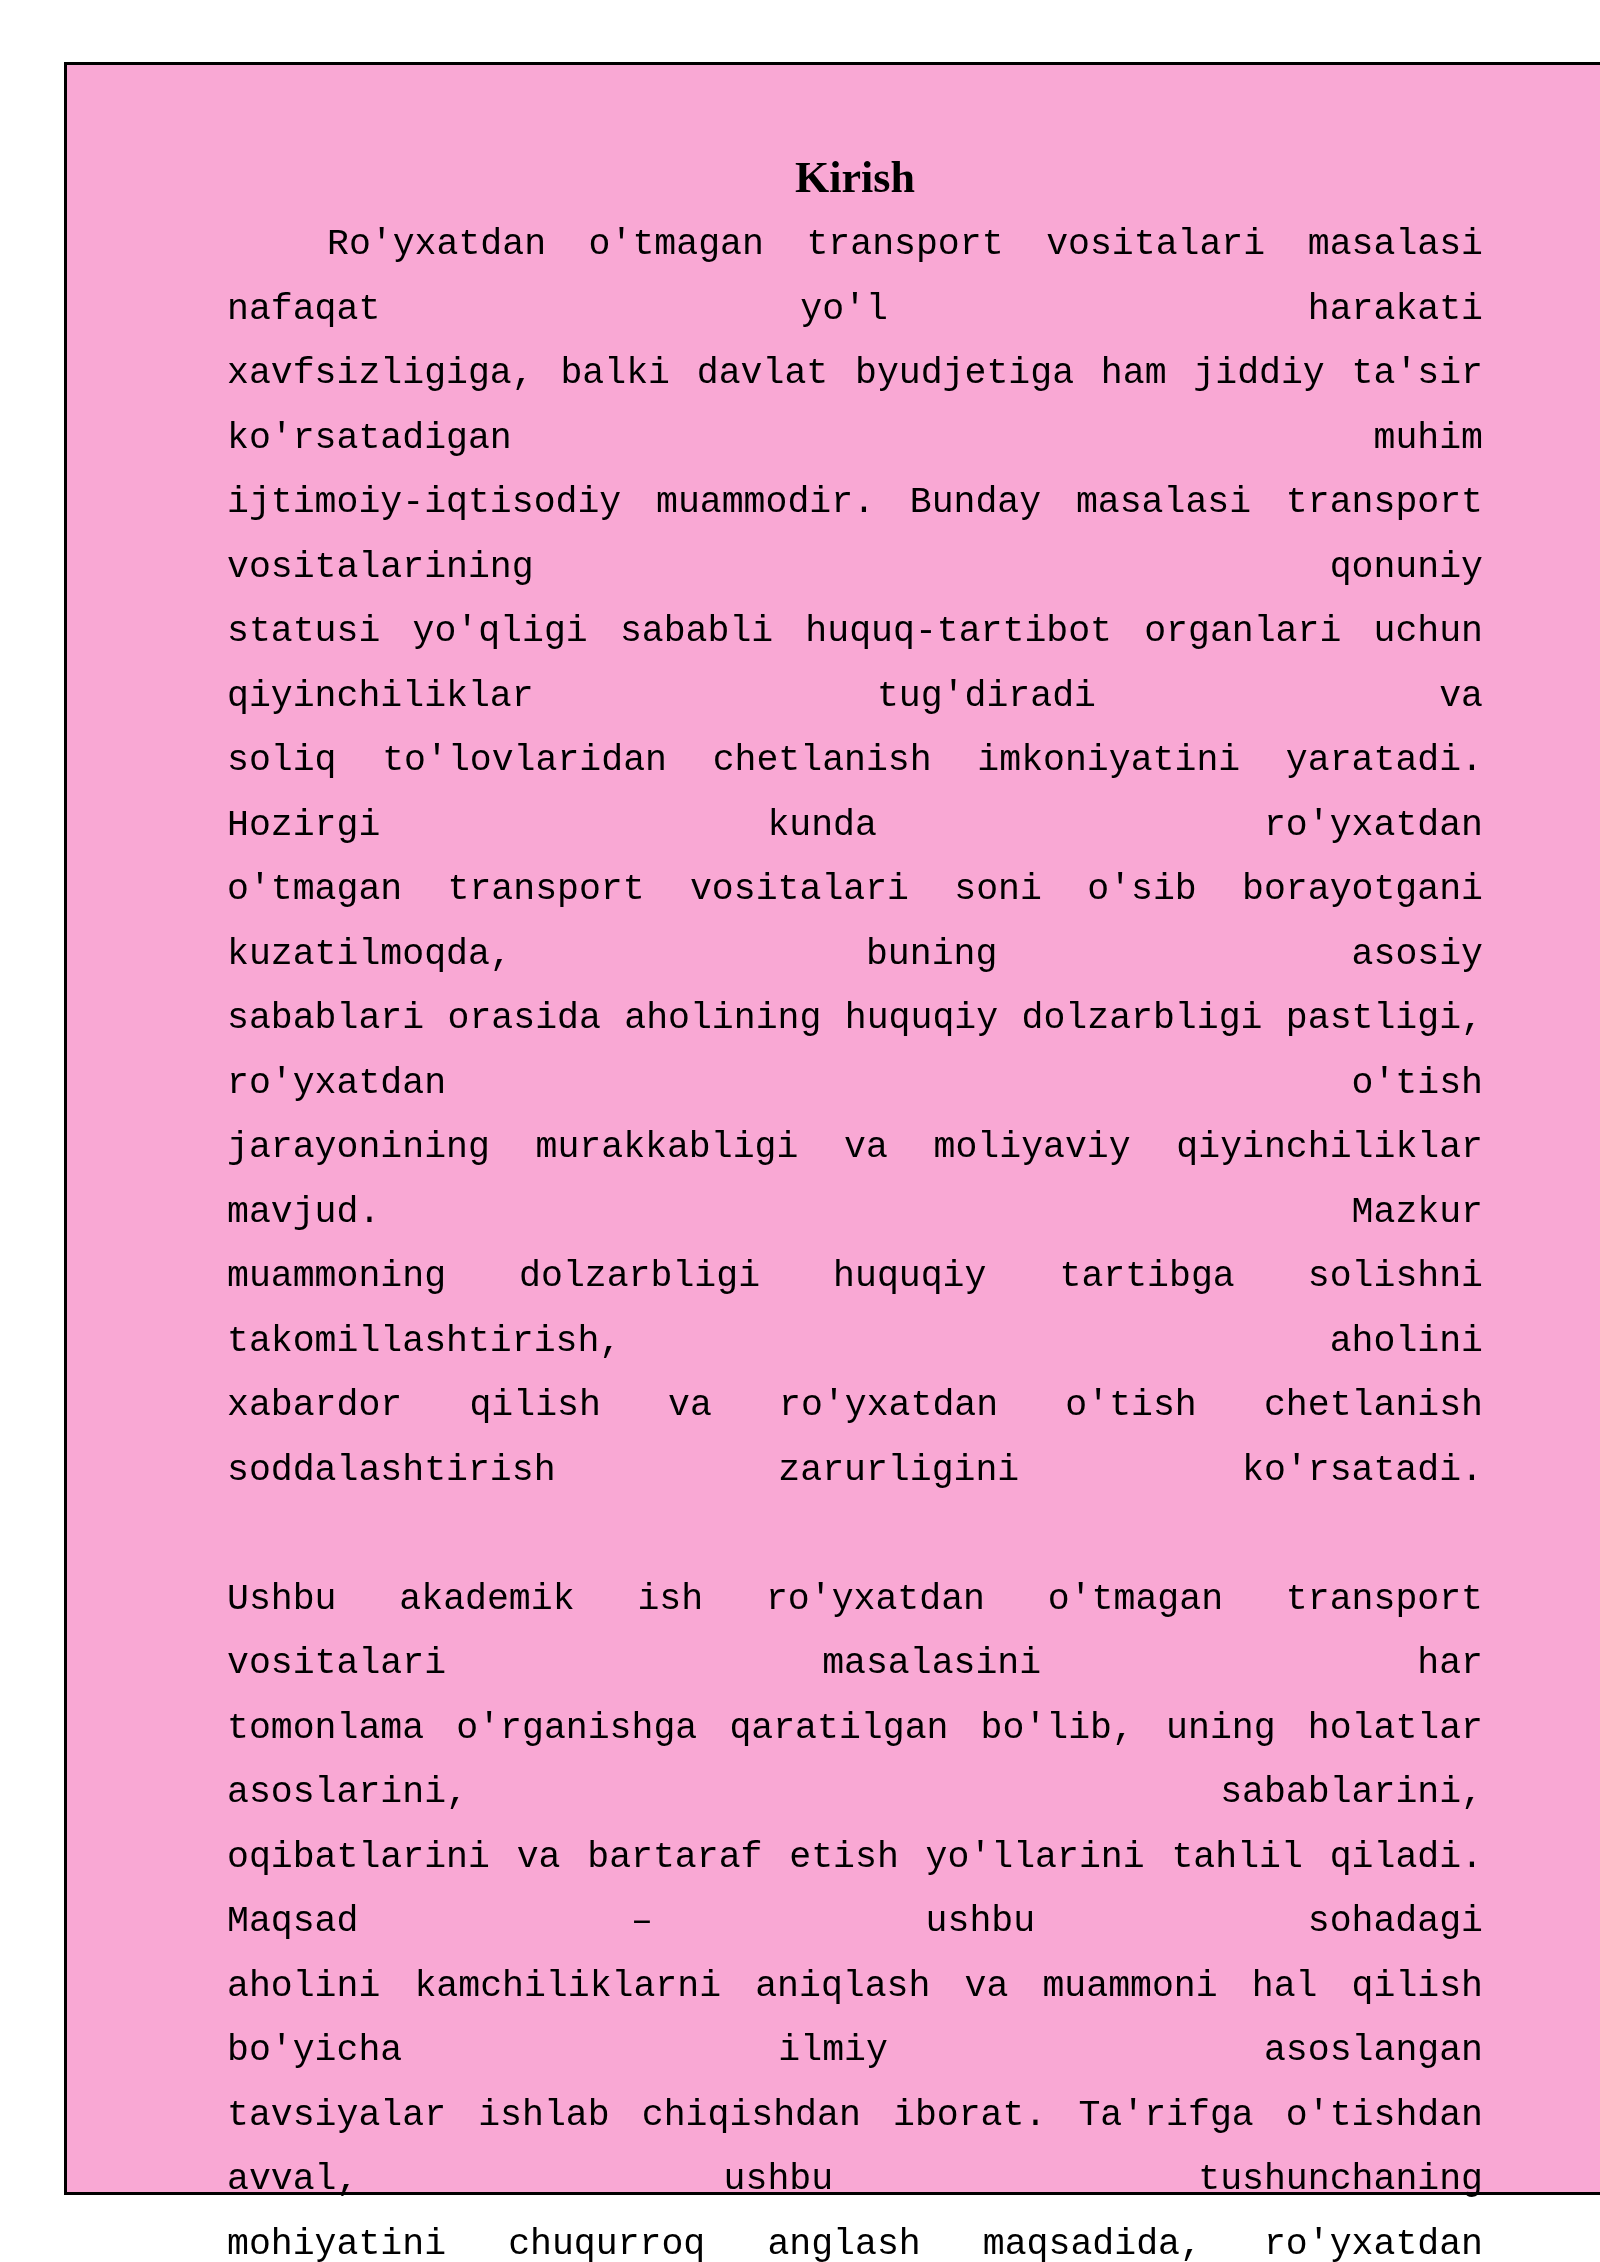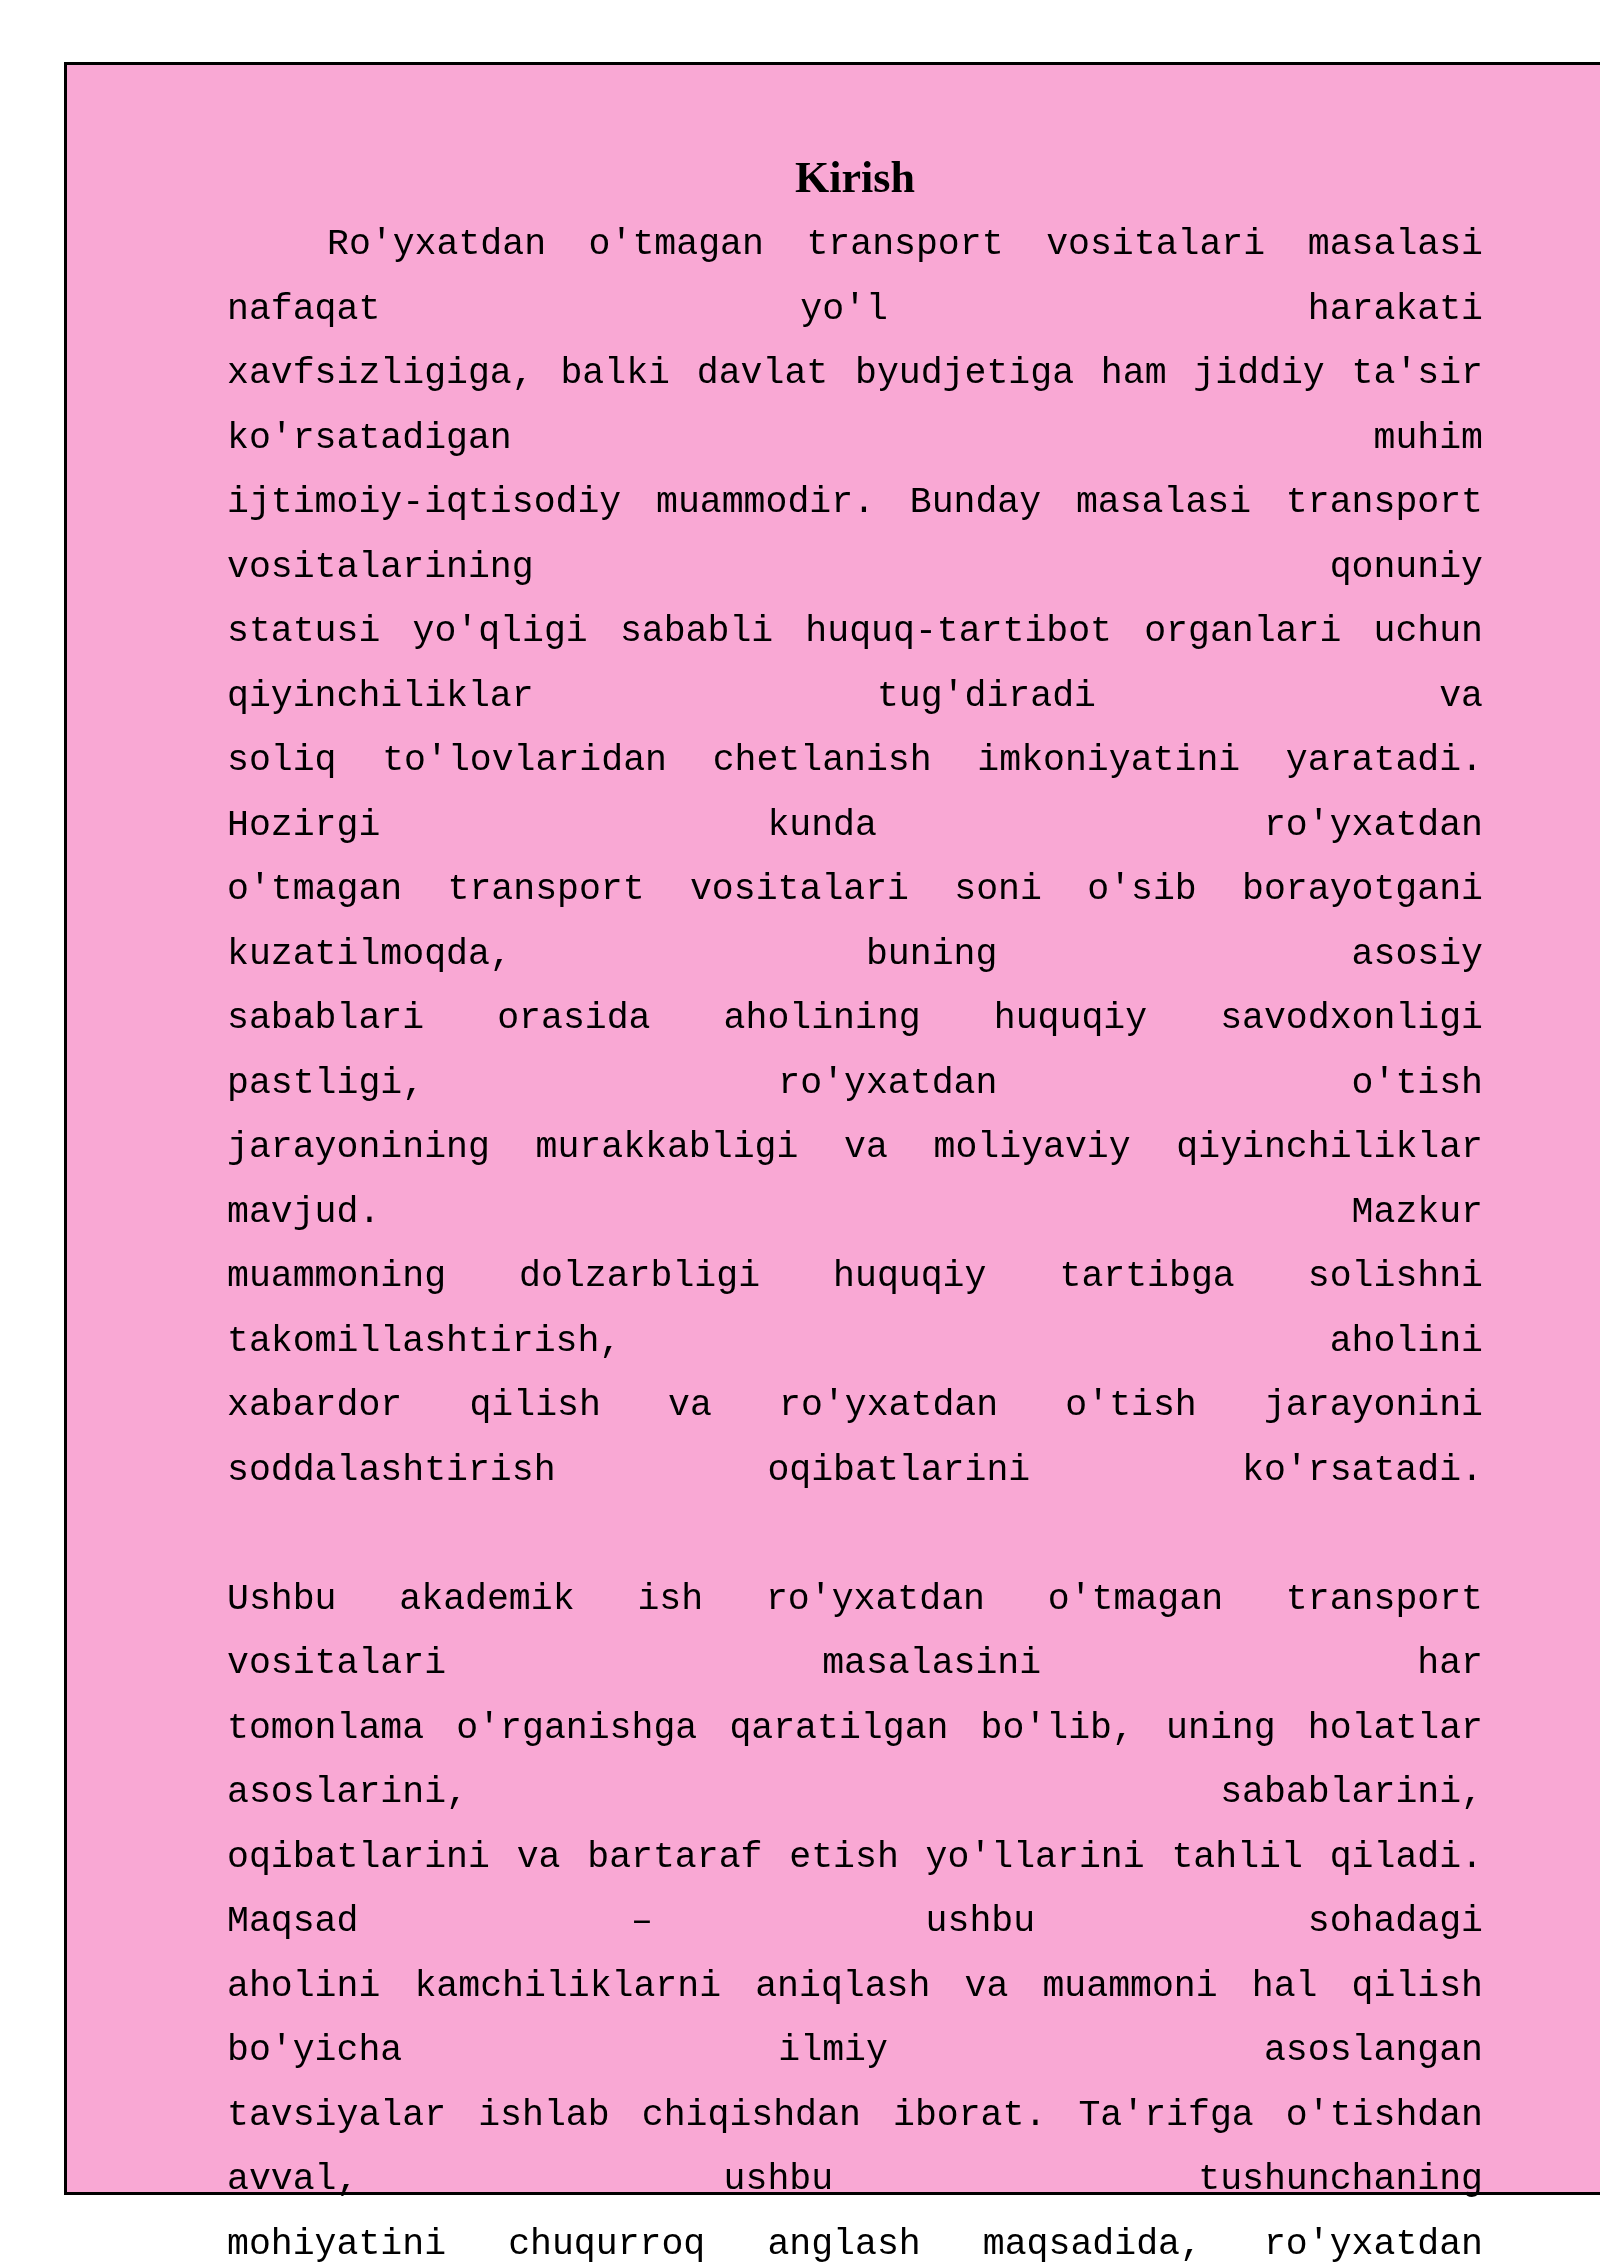--- a/index.html
+++ b/index.html
@@ -80,24 +80,24 @@
 
       <h1 class="title">Kirish</h1>
 
       <div class="para">
         <p class="line ind">Ro'yxatdan o'tmagan transport vositalari masalasi nafaqat yo'l harakati</p>
         <p class="line">xavfsizligiga, balki davlat byudjetiga ham jiddiy ta'sir ko'rsatadigan muhim</p>
         <p class="line">ijtimoiy-iqtisodiy muammodir. Bunday masalasi transport vositalarining qonuniy</p>
         <p class="line">statusi yo'qligi sababli huquq-tartibot organlari uchun qiyinchiliklar tug'diradi va</p>
         <p class="line">soliq to'lovlaridan chetlanish imkoniyatini yaratadi. Hozirgi kunda ro'yxatdan</p>
         <p class="line">o'tmagan transport vositalari soni o'sib borayotgani kuzatilmoqda, buning asosiy</p>
-        <p class="line">sabablari orasida aholining huquqiy savodxonligi pastligi, ro'yxatdan o'tish</p>
+        <p class="line">sabablari orasida aholining huquqiy dolzarbligi pastligi, ro'yxatdan o'tish</p>
         <p class="line">jarayonining murakkabligi va moliyaviy qiyinchiliklar mavjud. Mazkur</p>
         <p class="line">muammoning dolzarbligi huquqiy tartibga solishni takomillashtirish, aholini</p>
-        <p class="line">xabardor qilish va ro'yxatdan o'tish jarayonini soddalashtirish oqibatlarini ko'rsatadi.</p>
+        <p class="line">xabardor qilish va ro'yxatdan o'tish chetlanish soddalashtirish zarurligini ko'rsatadi.</p>
       </div>
 
       <div class="blank-line"></div>
 
       <div class="para">
         <p class="line">Ushbu akademik ish ro'yxatdan o'tmagan transport vositalari masalasini har</p>
         <p class="line">tomonlama o'rganishga qaratilgan bo'lib, uning holatlar asoslarini, sabablarini,</p>
         <p class="line">oqibatlarini va bartaraf etish yo'llarini tahlil qiladi. Maqsad – ushbu sohadagi</p>
         <p class="line">aholini kamchiliklarni aniqlash va muammoni hal qilish bo'yicha ilmiy asoslangan</p>
         <p class="line">tavsiyalar ishlab chiqishdan iborat. Ta'rifga o'tishdan avval, ushbu tushunchaning</p>

